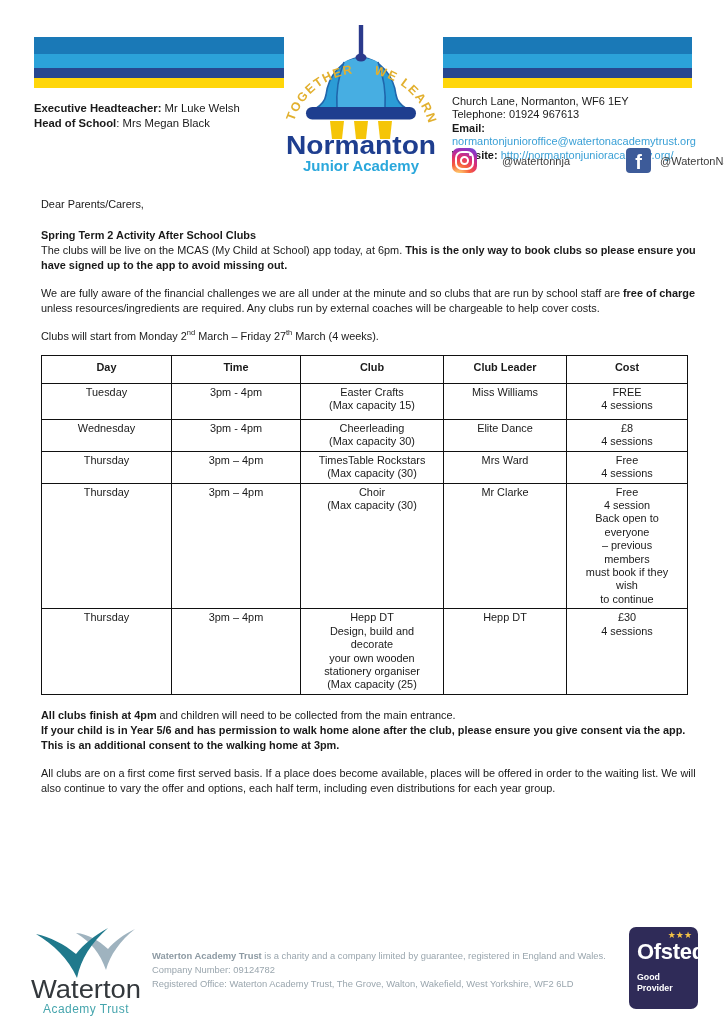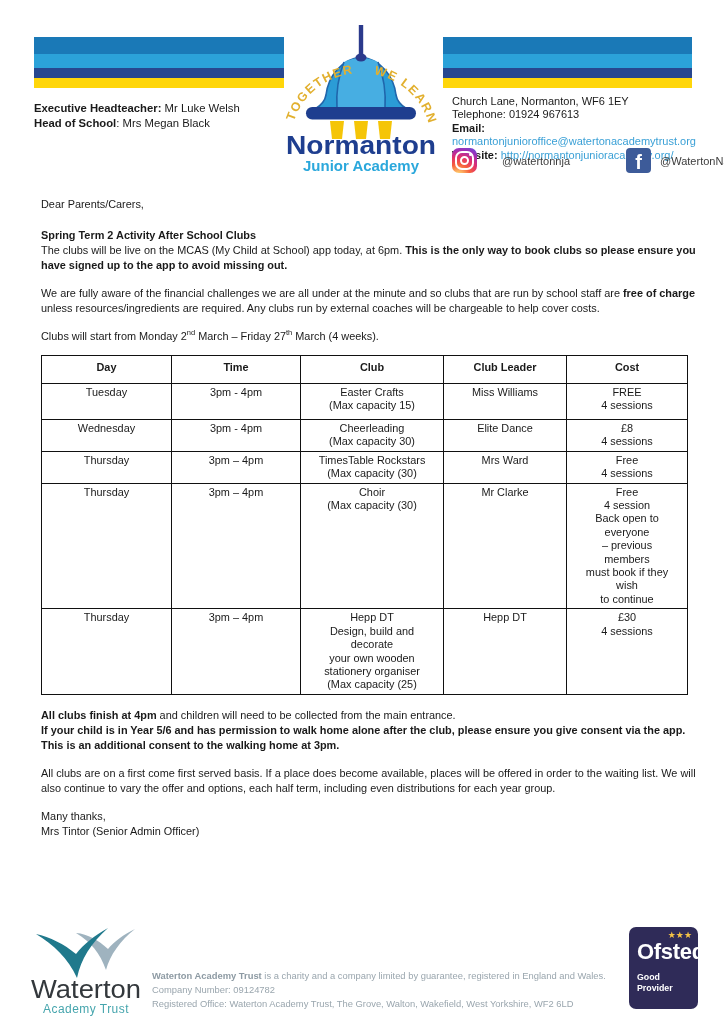--- a/index.html
+++ b/index.html
@@ -48,21 +48,21 @@
                          padding:2px 15px; font-size:10.9px; line-height:13.4px; }
   .clubs th { font-weight:bold; height:28px; padding-top:5px; }
   .clubs col.c1{width:130px} .clubs col.c2{width:129px} .clubs col.c3{width:143px}
   .clubs col.c4{width:123px} .clubs col.c5{width:121px}
   .clubs tr.r1 td { height:36px; }
   .clubs tr.r4 td { height:81px; }
   .clubs tr.r5 td { height:78px; }
   .pre { white-space:pre-line; }
   
   .wt-logo { position:absolute; left:28px; top:921px; width:116px; height:97px; }
-  .foot-text { position:absolute; left:152px; top:969px; width:462px;
+  .foot-text { position:absolute; left:152px; top:949px; width:462px;
                font-size:9.4px; line-height:14.2px; color:#9AA6AE; }
   .foot-text b { color:#8d9aa3; }
   .ofsted { position:absolute; left:629px; top:927px; width:69px; height:82px;
             background:#2F2B58; border-radius:7px; color:#fff; }
   .ofsted .stars { text-align:right; padding:4px 6px 0 0; color:#F6C445; font-size:9px; line-height:9px; letter-spacing:0; }
   .ofsted .name  { font-size:22px; font-weight:bold; padding-left:8px; margin-top:-1px; letter-spacing:-0.3px; }
   .ofsted .good  { font-size:8.8px; font-weight:bold; padding-left:8px; margin-top:7px; }
   .ofsted .provider { font-size:8.8px; font-weight:bold; padding-left:8px; margin-top:1px; }
 </style>
 </head>
@@ -216,24 +216,20 @@
       </table>
 
     <div class="mt">
       <div><b>All clubs finish at 4pm</b><span> and children will need to be collected from the main entrance.</span></div>
       <div><b>If your child is in Year 5/6 and has permission to walk home alone after the club, please ensure you give consent via the app.</b></div>
       <div><b>This is an additional consent to the walking home at 3pm.</b></div>
     </div>
 
     <div class="mt">All clubs are on a first come first served basis. If a place does become available, places will be offered in order to the waiting list. We will also continue to vary the offer and options, each half term, including even distributions for each year group.</div>
 
-    <div class="mt">
-      <div>Many thanks,</div>
-      <div>Mrs Tintor (Senior Admin Officer)</div>
-    </div>
   </div>
 
   <svg class="wt-logo" viewBox="0 0 116 97">
     <g>
       <path d="M48,12 C63,21 72,32 78,49 C82,34 92,20 107,8 C95,14 87,20 80,28 C70,19 60,13 48,12 Z" fill="#9FB3BF"></path>
       <path d="M8,13 C26,24 40,37 49,57 C53,38 63,22 80,7 C66,15 56,23 48,33 C36,23 22,16 8,13 Z" fill="#20798C"></path>
     </g>
     <text x="58" y="77" text-anchor="middle" font-size="26" fill="#33383C" textLength="110" lengthAdjust="spacingAndGlyphs" font-family="Liberation Sans, sans-serif">Waterton</text>
     <text x="58" y="92" text-anchor="middle" font-size="12.5" fill="#45A5AD" letter-spacing="0.5" textLength="86" lengthAdjust="spacingAndGlyphs" font-family="Liberation Sans, sans-serif">Academy Trust</text>
   </svg>

